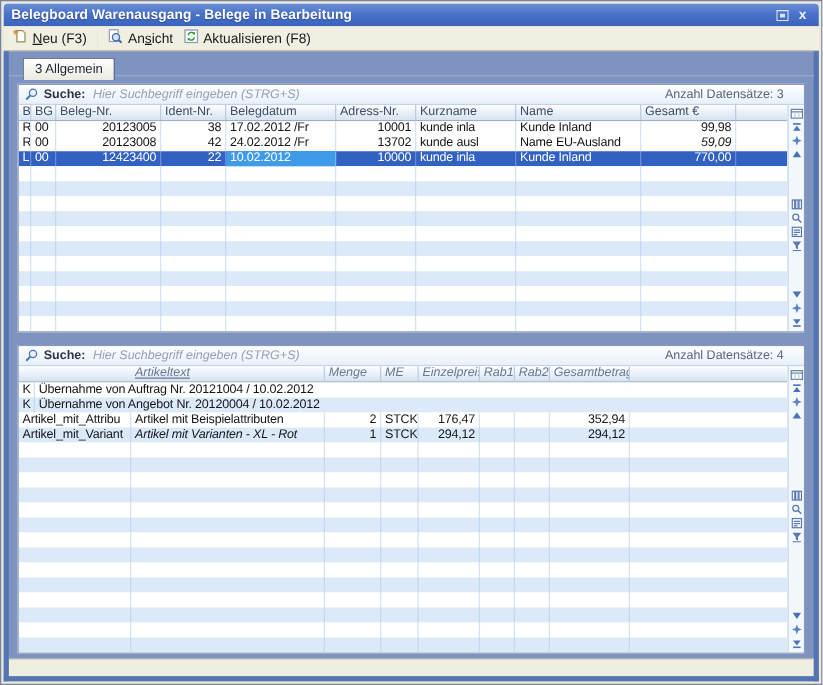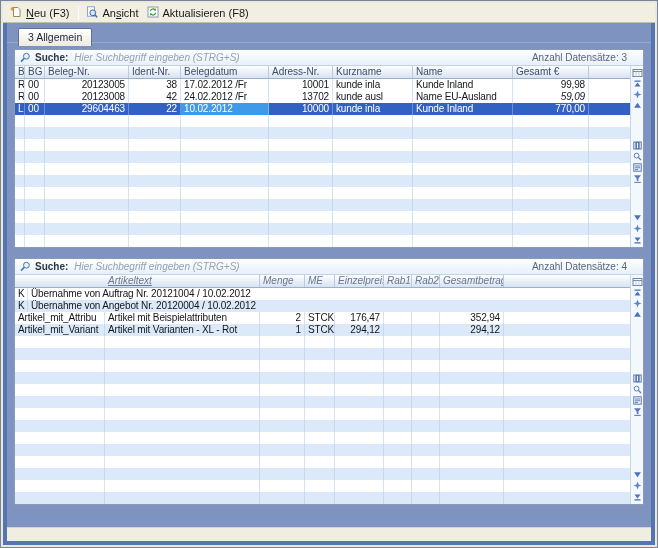--- a/index.html
+++ b/index.html
@@ -60,20 +60,30 @@
   .s-flex{flex:1 1 auto;}
 
   
   .footer{flex:0 0 auto;height:14px;background:#F0EEE1;border-top:1px solid #D9D5C6;margin-top:auto;}
 </style>
 </head>
 <body>
 
 <div class="window">
 
+  <div class="titlebar">
+    <span class="title">Belegboard Warenausgang - Belege in Bearbeitung</span>
+    <span class="tb-btn">
+      <svg width="10" height="9" viewBox="0 0 10 9">
+          <rect x="0.5" y="0.5" width="9" height="8" fill="none" stroke="#DCE4F4"></rect>
+          <rect x="3" y="3" width="4" height="3" fill="#DCE4F4"></rect>
+        </svg>
+    </span>
+    <span class="tb-btn tb-x">x</span>
+  </div>
 
   <div class="toolbar">
       <span class="tbtn">
         <span><svg width="12" height="12" viewBox="0 0 12 12">
             <path d="M3.5 1.5h4.5l2 2v7H3.5z" fill="#FFFFFF" stroke="#9A8A5A"></path>
             <path d="M8 1.5l2 2H8z" fill="#EBDCAE"></path>
             <path d="M0.8 2.2l2.4-1.1 1 2.1-2.3 1.2z" fill="#F29C2E" stroke="#B86A12" stroke-width="0.4"></path>
           </svg></span>
         <span><u>N</u>eu (F3)</span>
       </span>
@@ -146,21 +156,21 @@
             <span class="cell" style="width: 88px;">24.02.2012 /Fr</span>
             <span class="cell al-r" style="width: 64px;">13702</span>
             <span class="cell" style="width: 80px;">kunde ausl</span>
             <span class="cell" style="width: 100px;">Name EU-Ausland</span>
             <span class="cell al-r" style="width: 76px; font-style: italic;">59,09</span>
             <span class="cell cfiller"></span>
           </div>
           <div class="row sel">
             <span class="cell" style="width: 10px;">L</span>
             <span class="cell" style="width: 20px;">00</span>
-            <span class="cell al-r" style="width: 84px;">29604463</span>
+            <span class="cell al-r" style="width: 84px;">12423400</span>
             <span class="cell al-r" style="width: 52px;">22</span>
             <span class="cell hl" style="width: 88px;">10.02.2012</span>
             <span class="cell al-r" style="width: 64px;">10000</span>
             <span class="cell" style="width: 80px;">kunde inla</span>
             <span class="cell" style="width: 100px;">Kunde Inland</span>
             <span class="cell al-r" style="width: 76px;">770,00</span>
             <span class="cell cfiller"></span>
           </div>
           <div class="row w">
             <span class="cell" style="width: 10px;"></span>
@@ -404,21 +414,21 @@
             <span class="cell al-r" style="width: 45px;">2</span>
             <span class="cell" style="width: 30px;">STCK</span>
             <span class="cell al-r" style="width: 49px;">176,47</span>
             <span class="cell al-r" style="width: 28px;"></span>
             <span class="cell al-r" style="width: 28px;"></span>
             <span class="cell al-r" style="width: 64px;">352,94</span>
             <span class="cell cfiller"></span>
           </div>
           <div class="row b">
             <span class="cell" style="width: 90px;">Artikel_mit_Variant</span>
-            <span class="cell" style="width: 155px;">Artikel mit Varianten - XL - Rot</span>
+            <span class="cell" style="width: 155px; font-style: italic;">Artikel mit Varianten - XL - Rot</span>
             <span class="cell al-r" style="width: 45px;">1</span>
             <span class="cell" style="width: 30px;">STCK</span>
             <span class="cell al-r" style="width: 49px;">294,12</span>
             <span class="cell al-r" style="width: 28px;"></span>
             <span class="cell al-r" style="width: 28px;"></span>
             <span class="cell al-r" style="width: 64px;">294,12</span>
             <span class="cell cfiller"></span>
           </div>
           <div class="row w">
             <span class="cell" style="width: 90px;"></span>

